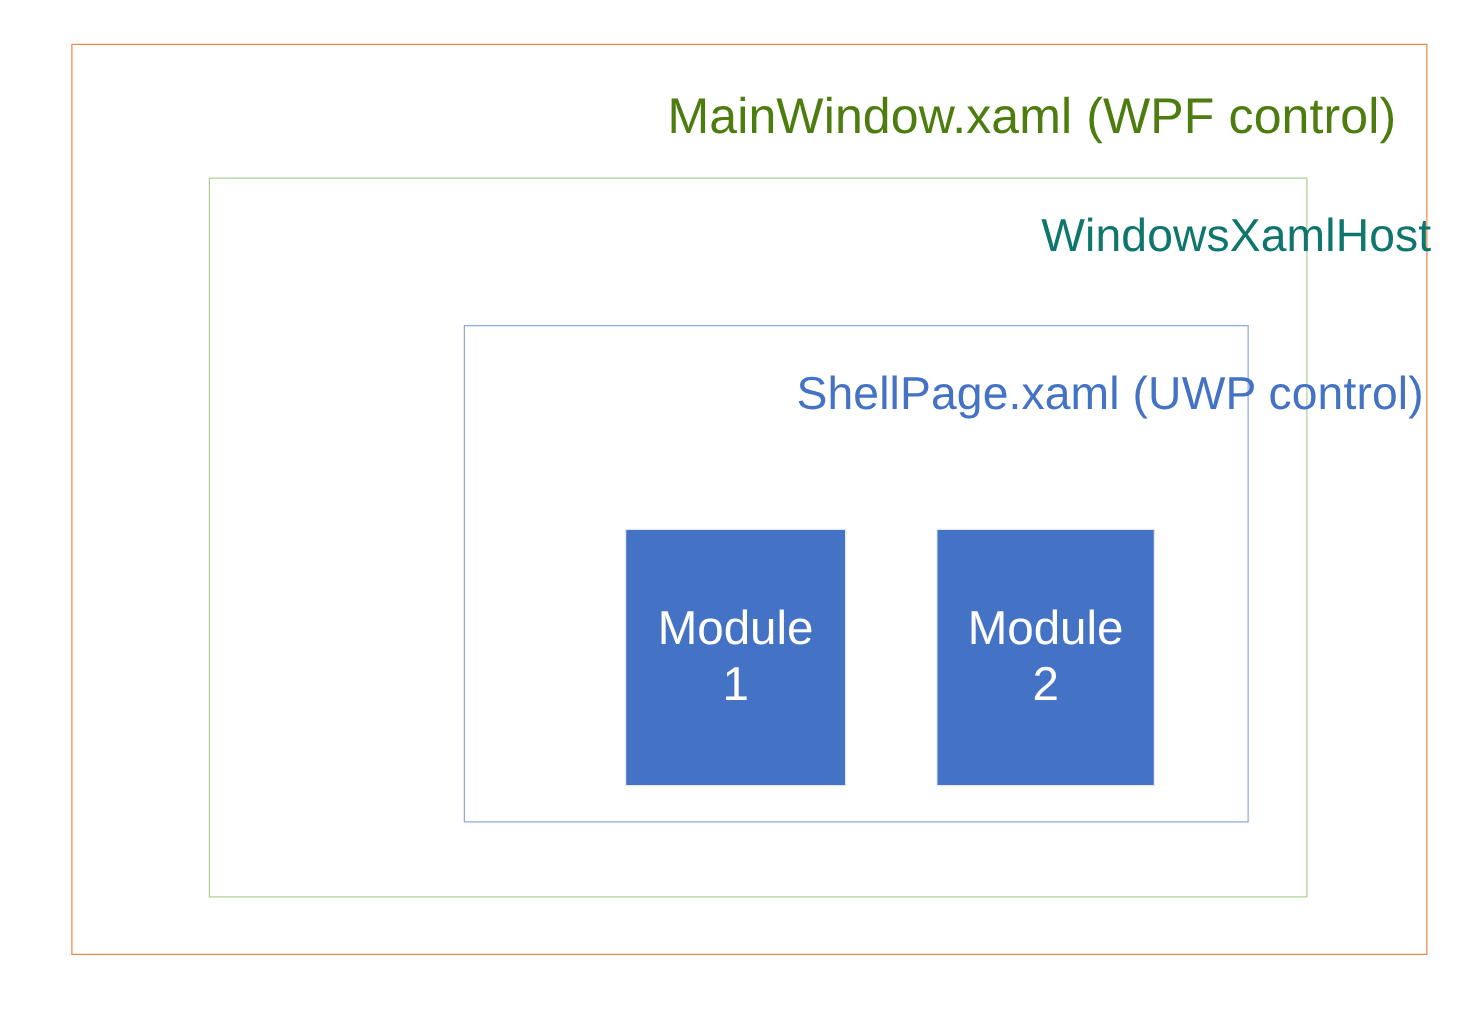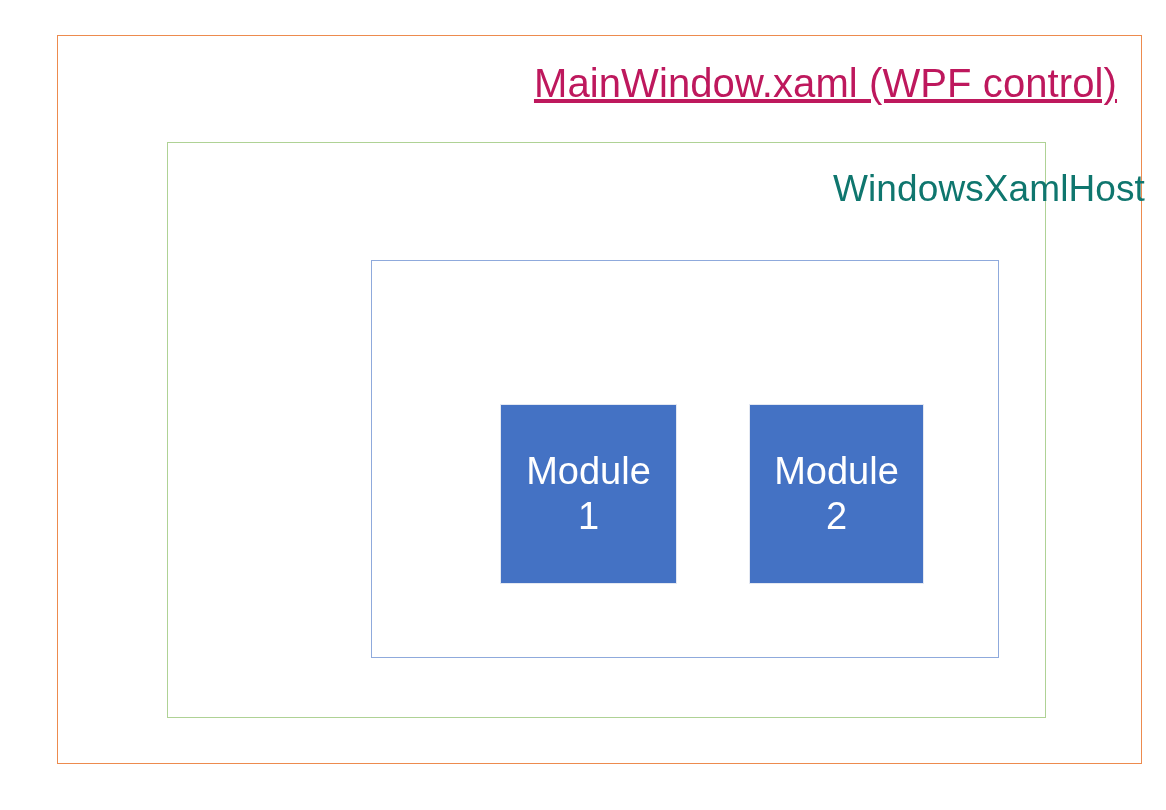--- a/index.html
+++ b/index.html
@@ -61,46 +61,45 @@
   .label {
     position: absolute;
     white-space: nowrap;
     font-weight: 400;
     line-height: 1.05;
     letter-spacing: 0.1px;
   }
 
   .label-outer {
     right: 49px;
-    top: 62px;
+    top: 72px;
     font-size: 40px;
-    color: #be185d;
-    text-decoration: underline;
+    color: #4d7c0f;
   }
 
   .label-middle {
     right: 21px;
     top: 170px;
     font-size: 37px;
     color: #0f766e;
   }
 
   .label-inner {
     right: 27px;
     top: 296px;
     font-size: 37px;
     color: #4472C4;
   }
 
   
   .module {
     position: absolute;
-    top: 405px;
+    top: 424px;
     width: 175px;
-    height: 178px;
+    height: 204px;
     background: #4472C4;
     box-sizing: border-box;
     display: flex;
     flex-direction: column;
     align-items: center;
     justify-content: center;
     color: #ffffff;
     font-size: 38px;
     line-height: 1.18;
     text-align: center;
@@ -122,20 +121,21 @@
   <div class="box-outer"></div>
 
   <div class="label label-outer">MainWindow.xaml (WPF control)</div>
 
   <div class="box-middle"></div>
 
   <div class="label label-middle">WindowsXamlHost</div>
 
   <div class="box-inner"></div>
 
+  <div class="label label-inner">ShellPage.xaml (UWP control)</div>
 
   <div class="module module-1">
     <span class="module-line">Module</span>
     <span class="module-line">1</span>
   </div>
 
   <div class="module module-2">
     <span class="module-line">Module</span>
     <span class="module-line">2</span>
   </div>

